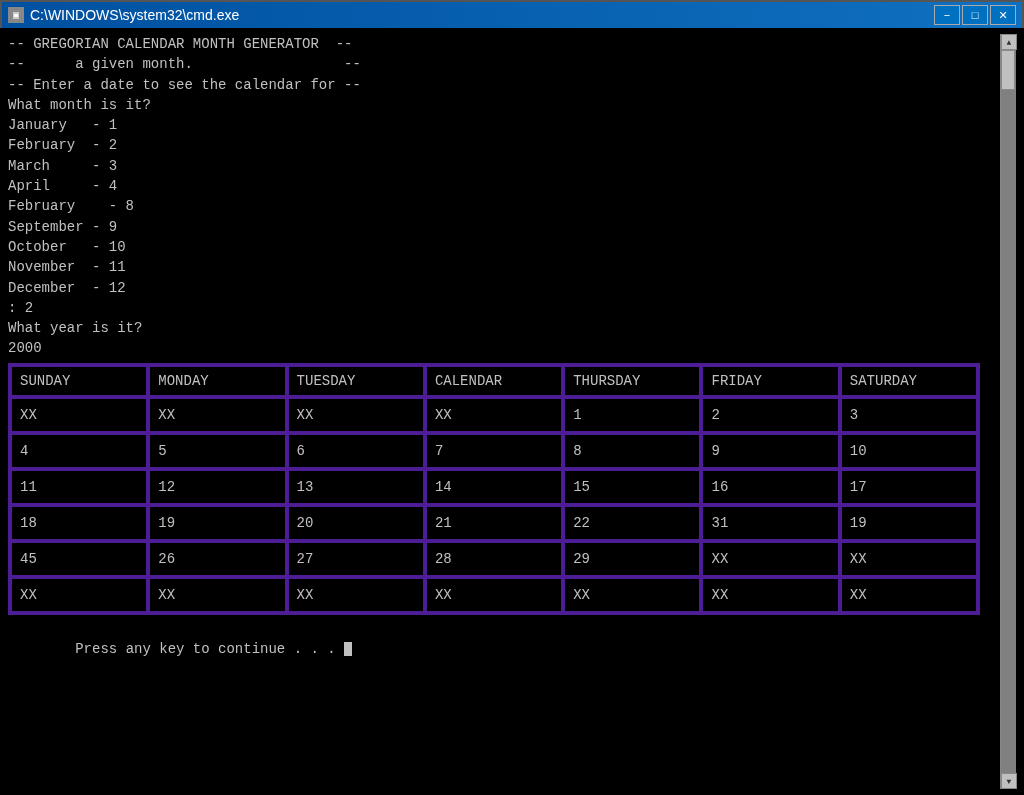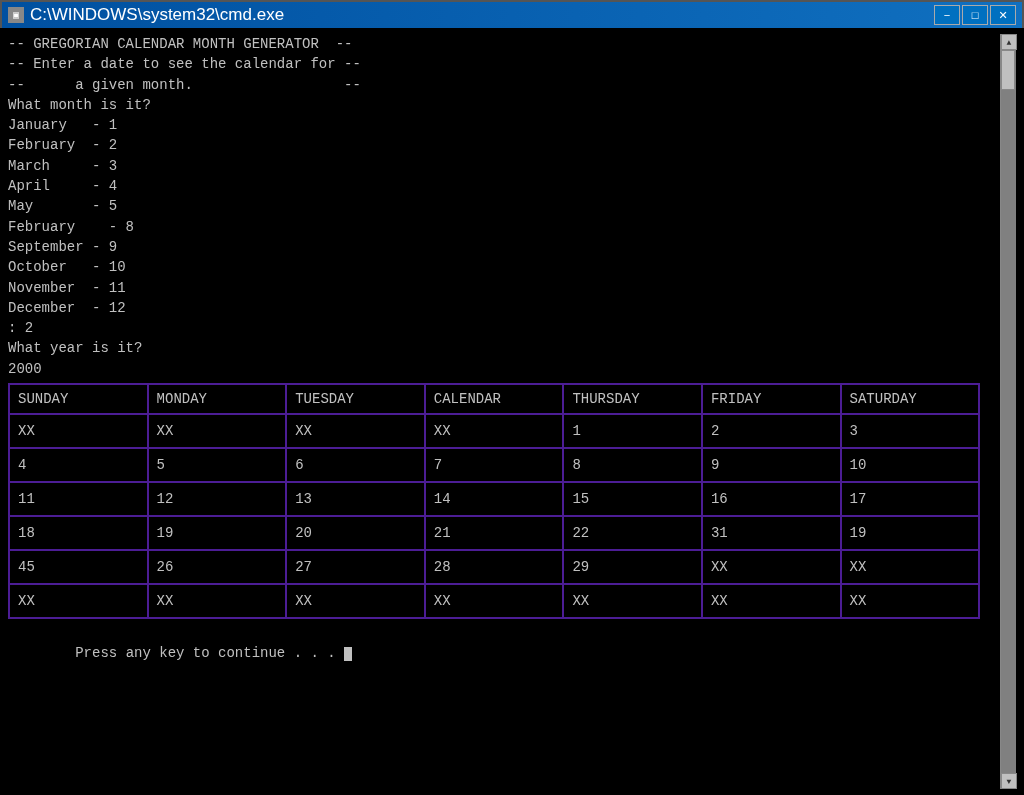--- a/index.html
+++ b/index.html
@@ -38,21 +38,21 @@
       height: 16px;
       background: #888;
       display: flex;
       align-items: center;
       justify-content: center;
       font-size: 10px;
     }
 
     .title-bar-title {
       color: white;
-      font-size: 17px;
+      font-size: 14px;
       font-family: 'Segoe UI', Arial, sans-serif;
       text-align: center;
     }
 
     .title-bar-controls {
       display: flex;
       gap: 2px;
     }
 
     .title-bar-btn {
@@ -130,21 +130,21 @@
     }
 
     .calendar-table {
       border-collapse: collapse;
       margin-top: 4px;
       width: 98%;
       color: #c0c0c0;
     }
 
     .calendar-table th, .calendar-table td {
-      border: 2px solid #4c1d95;
+      border: 4px solid #4c1d95;
       padding: 8px 8px;
       font-family: 'Courier New', Courier, monospace;
       font-size: 14px;
       font-weight: normal;
       text-align: left;
       min-width: 100px;
     }
 
     .calendar-table th {
       padding: 6px 8px;
@@ -169,30 +169,29 @@
       <div class="title-bar-btn">−</div>
       <div class="title-bar-btn">□</div>
       <div class="title-bar-btn">✕</div>
     </div>
   </div>
 
   <div class="console-area">
     <div class="console-content">
 
       <div class="text-line">-- GREGORIAN CALENDAR MONTH GENERATOR  --</div>
+      <div class="text-line">--      a given month.                  --</div>
       <div class="text-line">-- Enter a date to see the calendar for --</div>
-      <div class="text-line">--      a given month.                  --</div>
 
       <div class="text-line">What month is it?</div>
 
       <div class="text-line">January   - 1</div>
       <div class="text-line">February  - 2</div>
       <div class="text-line">March     - 3</div>
       <div class="text-line">April     - 4</div>
-      <div class="text-line">May       - 5</div>
       <div class="text-line">February    - 8</div>
       <div class="text-line">September - 9</div>
       <div class="text-line">October   - 10</div>
       <div class="text-line">November  - 11</div>
       <div class="text-line">December  - 12</div>
 
       <div class="text-line">: 2</div>
       <div class="text-line">What year is it?</div>
       <div class="text-line">2000</div>
 

